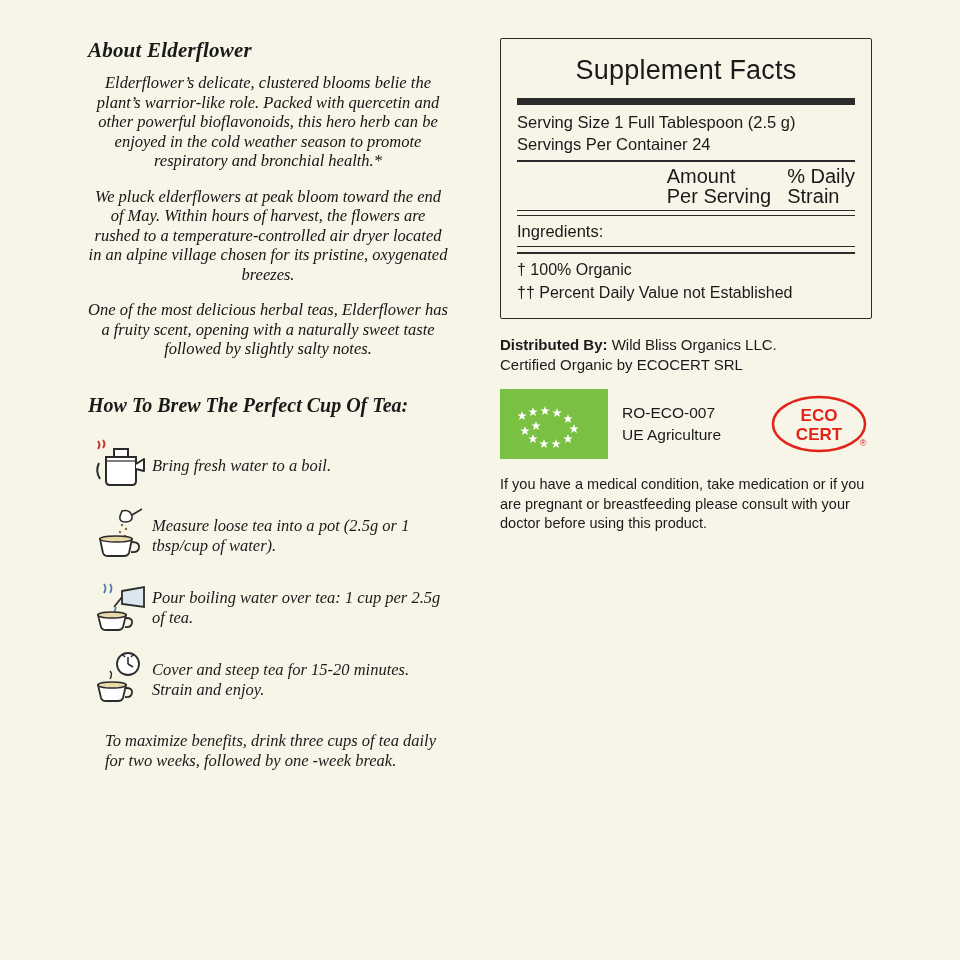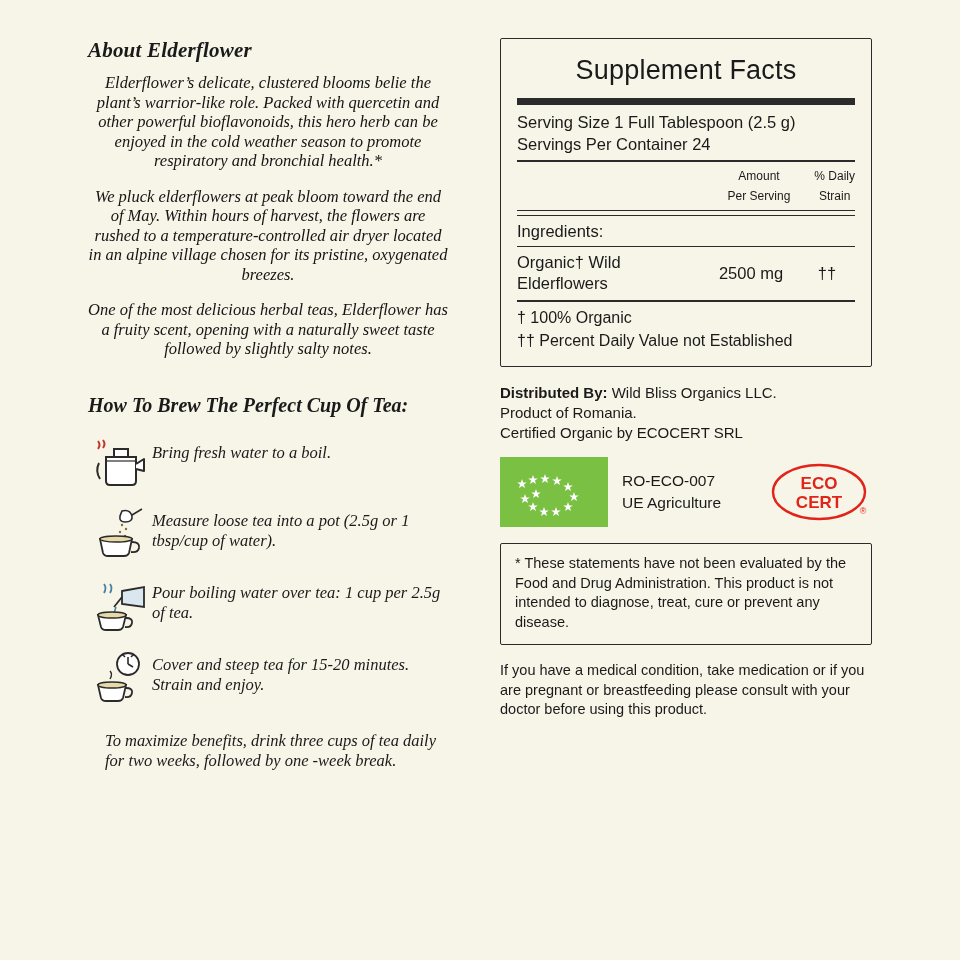--- a/index.html
+++ b/index.html
@@ -53,21 +53,21 @@
     line-height: 24px;
     margin: 34px 0 18px 0;
   }
   .brew-list {
     margin: 0;
     padding: 0;
     list-style: none;
   }
   .brew-item {
     display: flex;
-    align-items: flex-start;
+    align-items: center;
     margin-bottom: 14px;
   }
   .brew-icon {
     width: 64px;
     flex: 0 0 64px;
     display: flex;
     align-items: center;
     justify-content: center;
     padding-top: 2px;
   }
@@ -119,25 +119,24 @@
     border-top: 1px solid #2b2b2b;
     margin: 4px 0 4px 0;
   }
   .sf-serving {
     font-size: 16.5px;
     line-height: 22px;
   }
   .sf-head-row {
     display: flex;
     justify-content: flex-end;
-    text-align: center;
-    font-size: 12px;
+    text-align: left;
+    font-size: 20px;
     line-height: 20px;
     margin-top: 2px;
-    gap: 8px;
   }
   .sf-head-col {
     padding-left: 16px;
   }
   .sf-row {
     display: flex;
     align-items: baseline;
     font-size: 16.5px;
     line-height: 22px;
   }
@@ -356,41 +355,32 @@
 
       <div class="rule-thin"></div>
 
 
       <div class="rule-thin"></div>
 
       <div class="sf-ingredients">Ingredients:</div>
 
       <div class="rule-thin"></div>
 
-      <div class="ingredient-row">
-        <span class="nm">
-          <span>Organic† Wild</span><br>
-          <span>Elderflowers</span>
-        </span>
-        <span class="amt">2500 mg</span>
-        <span class="dv">††</span>
-      </div>
 
       <div class="rule-med"></div>
 
       <div class="sf-foot">† 100% Organic</div>
       <div class="sf-foot">†† Percent Daily Value not Established</div>
     </div>
 
     <div class="distrib">
       <div>
         <span class="lbl">Distributed By:</span>
         <span>Wild Bliss Organics LLC.</span>
       </div>
-      <div>Product of Romania.</div>
       <div>Certified Organic by ECOCERT SRL</div>
     </div>
 
     <div class="cert-row">
       <div class="eu-leaf">
         <svg width="108" height="70" viewBox="0 0 108 70">
 
           <g fill="#ffffff">
             <polygon points="22,22 23.2,25.4 26.8,25.4 23.9,27.6 25,31 22,28.9 19,31 20.1,27.6 17.2,25.4 20.8,25.4"></polygon>
             <polygon points="33,18 34.2,21.4 37.8,21.4 34.9,23.6 36,27 33,24.9 30,27 31.1,23.6 28.2,21.4 31.8,21.4"></polygon>
@@ -414,20 +404,17 @@
       <div class="ecocert">
         <svg width="102" height="62" viewBox="0 0 102 62">
           <ellipse cx="49" cy="31" rx="46" ry="27" fill="none" stroke="#e2231a" stroke-width="2.4"></ellipse>
           <text x="49" y="28" text-anchor="middle" font-family="Liberation Sans, sans-serif" font-size="17" font-weight="bold" fill="#e2231a">ECO</text>
           <text x="49" y="47" text-anchor="middle" font-family="Liberation Sans, sans-serif" font-size="17" font-weight="bold" fill="#e2231a">CERT</text>
           <text x="93" y="53" text-anchor="middle" font-family="Liberation Sans, sans-serif" font-size="9" fill="#e2231a">®</text>
         </svg>
       </div>
     </div>
 
-    <div class="fda-box">
-      <span>* These statements have not been evaluated by the Food and Drug Administration. This product is not intended to diagnose, treat, cure or prevent any disease.</span>
-    </div>
 
     <div class="warn">If you have a medical condition, take medication or if you are pregnant or breastfeeding please consult with your doctor before using this product.</div>
 
   </div>
 </div>
 
 </body></html>

